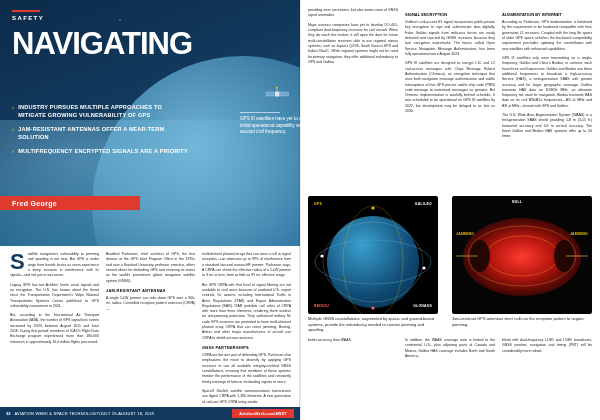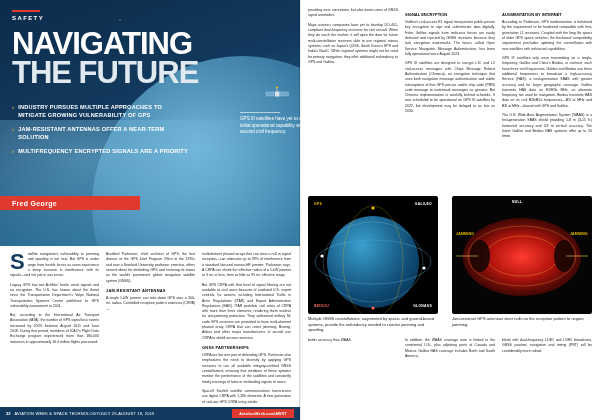--- a/index.html
+++ b/index.html
@@ -84,21 +84,20 @@
       <div class="hero-stars"></div>
       <div class="hero-earth"></div>
 
       <div class="safety-tag">
         <span class="rule"></span>
         <span>SAFETY</span>
       </div>
 
       <div class="headline">
         <span class="l1">NAVIGATING</span>
-        <span class="l2">THE FUTURE</span>
       </div>
 
       <div class="deck">
         <div class="deck-item">
           <span class="arrow">›</span>
           <span>INDUSTRY PURSUES MULTIPLE APPROACHES TO MITIGATE GROWING VULNERABILITY OF GPS</span>
         </div>
         <div class="deck-item">
           <span class="arrow">›</span>
           <span>JAM-RESISTANT ANTENNAS OFFER A NEAR-TERM SOLUTION</span>

